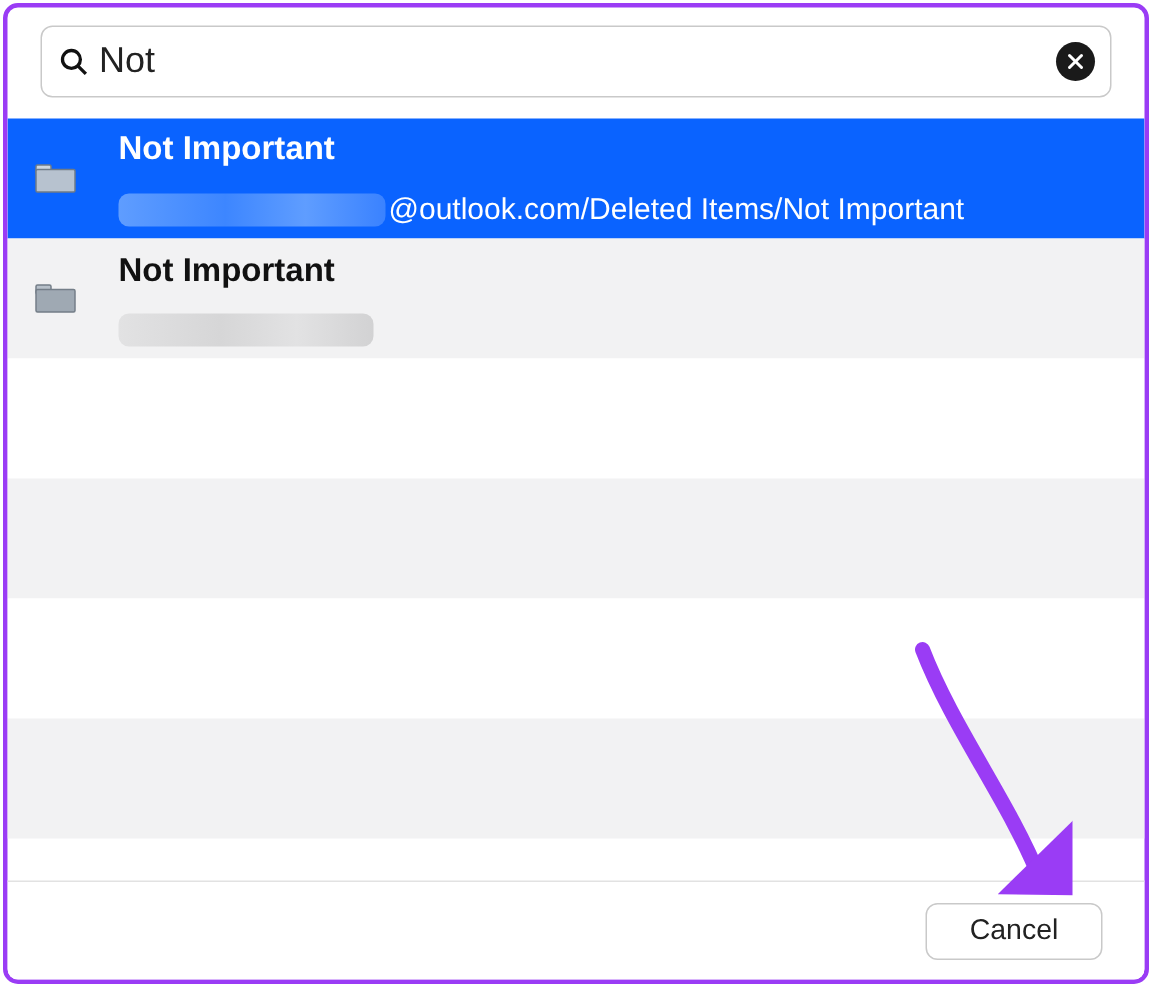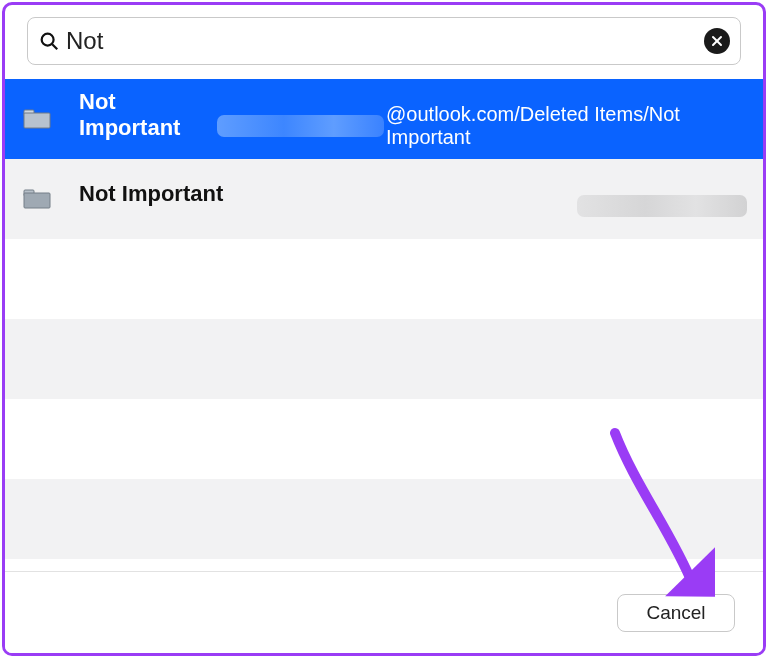--- a/index.html
+++ b/index.html
@@ -84,22 +84,22 @@
       margin-right: 28px;
       margin-left: 2px;
     }
     .folder-icon.light rect.body { fill: #b7c2cf; stroke: #6f7b88; }
     .folder-icon.light rect.tab  { fill: #cdd6e0; stroke: #6f7b88; }
     .folder-icon.dark rect.body  { fill: #9fa9b3; stroke: #747e88; }
     .folder-icon.dark rect.tab   { fill: #b7c0c9; stroke: #747e88; }
 
     .row-text {
       display: flex;
-      flex-direction: row;
-      justify-content: space-between;
+      flex-direction: column;
+      justify-content: center;
       gap: 2px;
       flex: 1;
     }
     .row-title {
       font-size: 22px;
       font-weight: 700;
       line-height: 1.2;
     }
     .row.alt .row-title { color: #111; }
     .row-path-line {
@@ -121,21 +121,21 @@
       background: linear-gradient(90deg, #e2e2e3, #d6d6d7 40%, #e2e2e3 70%, #d2d2d3);
     }
     .row-path {
       margin-left: 2px;
     }
     .row.alt .row-path { color: #4a4a4a; }
 
     .footer {
       position: absolute;
       bottom: 0; left: 0; right: 0;
-      height: 82px;
+      height: 66px;
       border-top: 1px solid #e2e2e2;
       display: flex;
       align-items: center;
       justify-content: flex-end;
       padding-right: 28px;
       gap: 22px;
       background: #fff;
       padding-left: 24px;
     }
     .btn {

